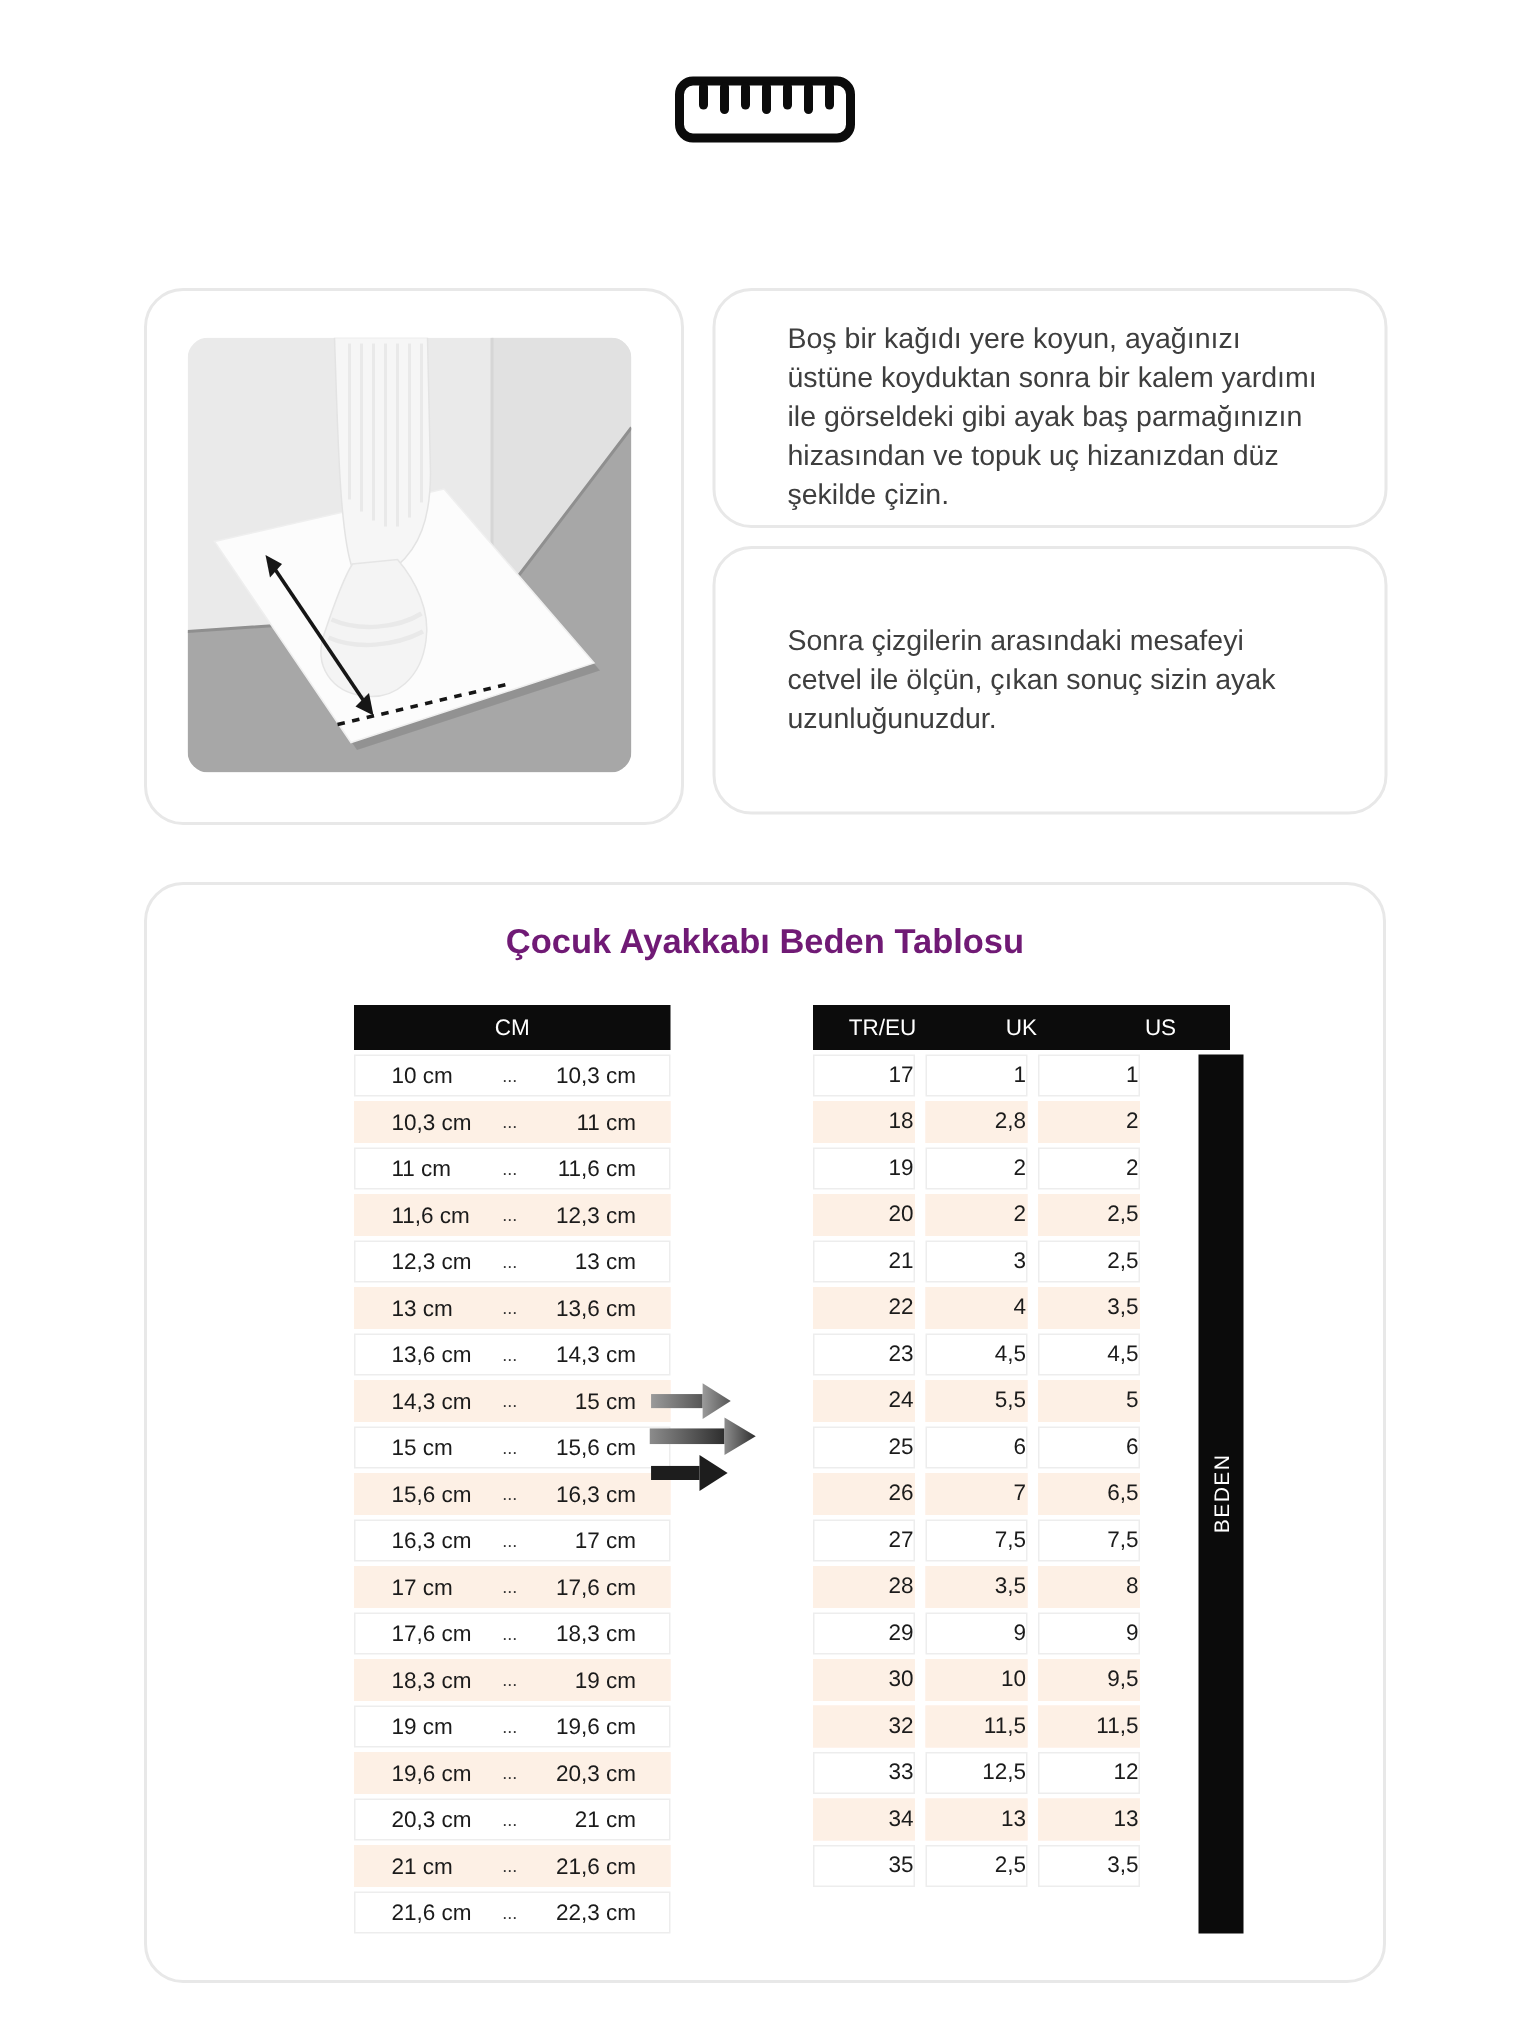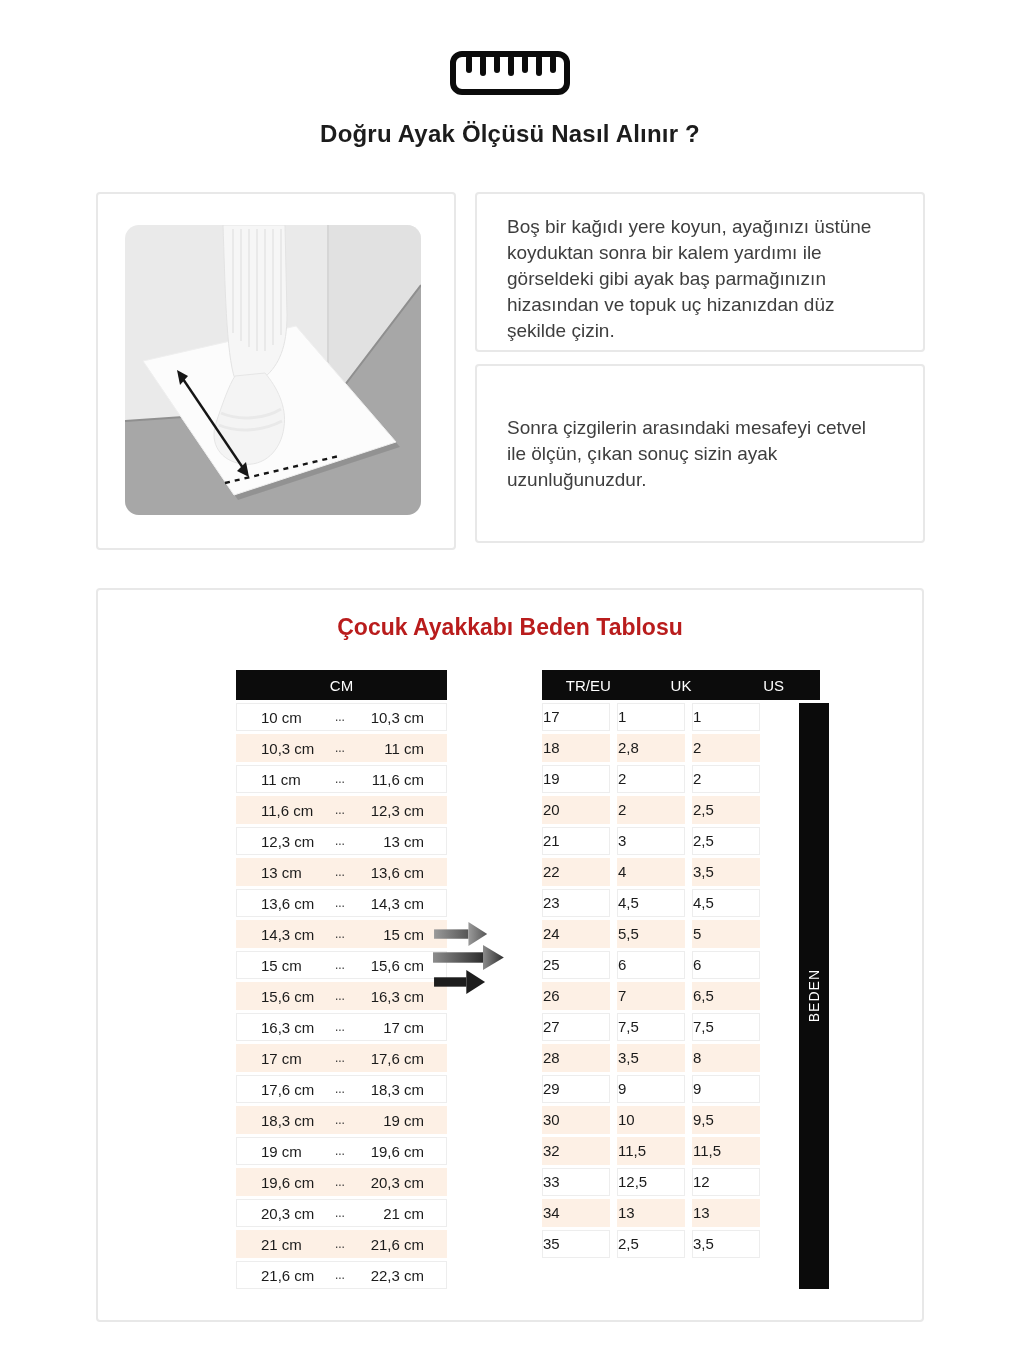--- a/index.html
+++ b/index.html
@@ -5,51 +5,51 @@
   html,body{margin:0;padding:0;background:#ffffff;}
   body{width:1020px;height:1360px;font-family:"Liberation Sans", sans-serif;-webkit-font-smoothing:antialiased;}
   .page{position:relative;width:1020px;height:1360px;background:#ffffff;overflow:hidden;}
 
   
   .ruler-wrap{position:absolute;left:450px;top:50px;width:120px;height:46px;}
   .page-title{position:absolute;left:0;top:120px;width:1020px;text-align:center;
     font-size:24px;font-weight:700;color:#1c1c1c;letter-spacing:.2px;}
 
   
-  .card{position:absolute;background:#fff;border:2px solid #e8e8e8;border-radius:4px;box-sizing:border-box;}
+  .card{position:absolute;background:#fff;border:2px solid #e8e8e8;border-radius:26px;box-sizing:border-box;padding-left:18px;}
   .card-photo{left:96px;top:192px;width:360px;height:358px;}
   .photo{position:absolute;left:27px;top:31px;width:296px;height:290px;border-radius:14px;overflow:hidden;}
   .card-text1{left:475px;top:192px;width:450px;height:160px;}
   .card-text2{left:475px;top:364px;width:450px;height:179px;display:flex;align-items:center;}
   .instr{font-size:19px;line-height:26px;color:#3e3e3e;}
   .card-text1 .instr{padding:20px 34px 0 30px;}
   .card-text2 .instr{padding:0 40px 0 30px;}
 
   
   .card-sizes{left:96px;top:588px;width:828px;height:734px;}
   .size-title{position:absolute;left:0;top:24px;width:100%;text-align:center;
-    font-size:23px;font-weight:700;color:#b91c1c;}
+    font-size:23px;font-weight:700;color:#701a75;}
 
   .thead{height:30px;background:#0c0c0c;color:#ffffff;display:flex;align-items:center;
     margin-bottom:3px;font-size:15px;font-weight:500;box-sizing:border-box;}
   .cm-table{position:absolute;left:111px;top:80px;width:211px;margin-left:27px;}
   .cm-thead{justify-content:center;}
   .size-table{position:absolute;left:444px;top:80px;width:278px;}
   .size-thead span{flex:1;text-align:center;}
 
   .trow{display:flex;align-items:center;height:28px;margin-bottom:3px;box-sizing:border-box;
     font-size:15px;color:#1b1b1b;}
   .cm-row{background:#ffffff;border:1px solid #ededed;}
   .cm-row.stripe{background:#fdf0e5;border-color:#fdf0e5;}
   .cm-row .cell-from{flex:1.1;text-align:left;padding-left:24px;}
   .cm-row .cell-dots{width:44px;text-align:center;font-size:12px;color:#333;}
   .cm-row .cell-to{flex:1.2;text-align:right;padding-right:22px;}
 
   .size-row{gap:7px;}
-  .size-cell{width:68px;height:28px;line-height:26px;text-align:left;background:#ffffff;
+  .size-cell{width:68px;height:28px;line-height:26px;text-align:right;background:#ffffff;
     border:1px solid #ededed;box-sizing:border-box;}
   .size-row.stripe-cells .size-cell{background:#fdf0e5;border-color:#fdf0e5;}
 
   .beden{position:absolute;left:701px;top:113px;width:30px;height:586px;background:#0b0b0b;
     display:flex;align-items:center;justify-content:center;}
   .beden span{writing-mode:vertical-rl;transform:rotate(180deg);color:#ffffff;font-size:14px;
     font-weight:500;letter-spacing:1px;}
 
   .arrows{position:absolute;left:335px;top:330px;width:75px;height:75px;}
 </style>
@@ -66,21 +66,20 @@
         <line x1="33" y1="8" x2="33" y2="23"></line>
         <line x1="47" y1="8" x2="47" y2="20"></line>
         <line x1="61" y1="8" x2="61" y2="23"></line>
         <line x1="75" y1="8" x2="75" y2="20"></line>
         <line x1="89" y1="8" x2="89" y2="23"></line>
         <line x1="103" y1="8" x2="103" y2="20"></line>
       </g>
     </svg>
   </div>
 
-  <div class="page-title">Doğru Ayak Ölçüsü Nasıl Alınır ?</div>
 
   <div class="card card-photo">
     <div class="photo">
       <svg viewBox="0 0 296 290" width="296" height="290">
         <rect width="296" height="290" fill="#eaeaea"></rect>
         <polygon points="203,0 296,0 296,60 203,182" fill="#e1e1e1"></polygon>
         <line x1="203" y1="0" x2="203" y2="182" stroke="#d6d6d6" stroke-width="2"></line>
         <polygon points="0,196 203,182 296,60 296,290 0,290" fill="#a7a7a7"></polygon>
         <path d="M0,196 L203,182 L296,60" stroke="#8f8f8f" fill="none" stroke-width="2"></path>
 

